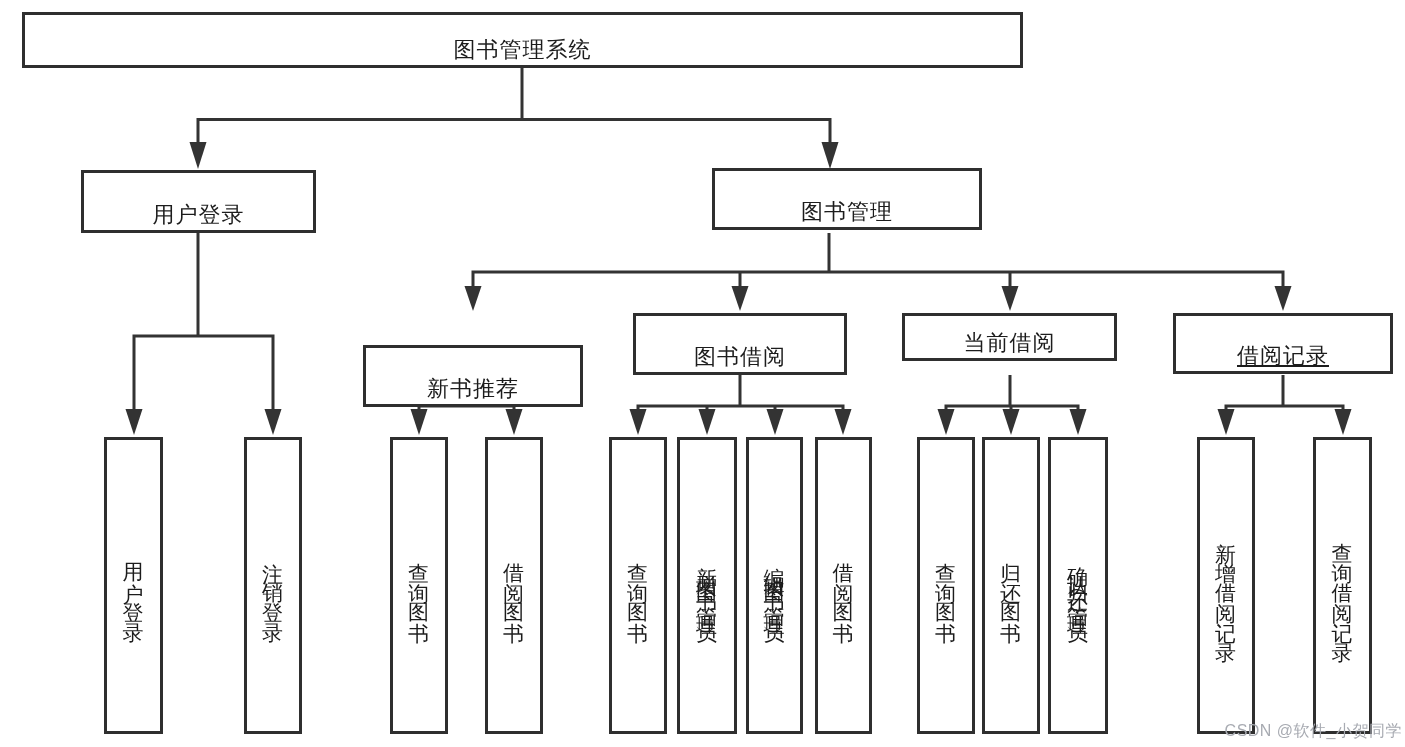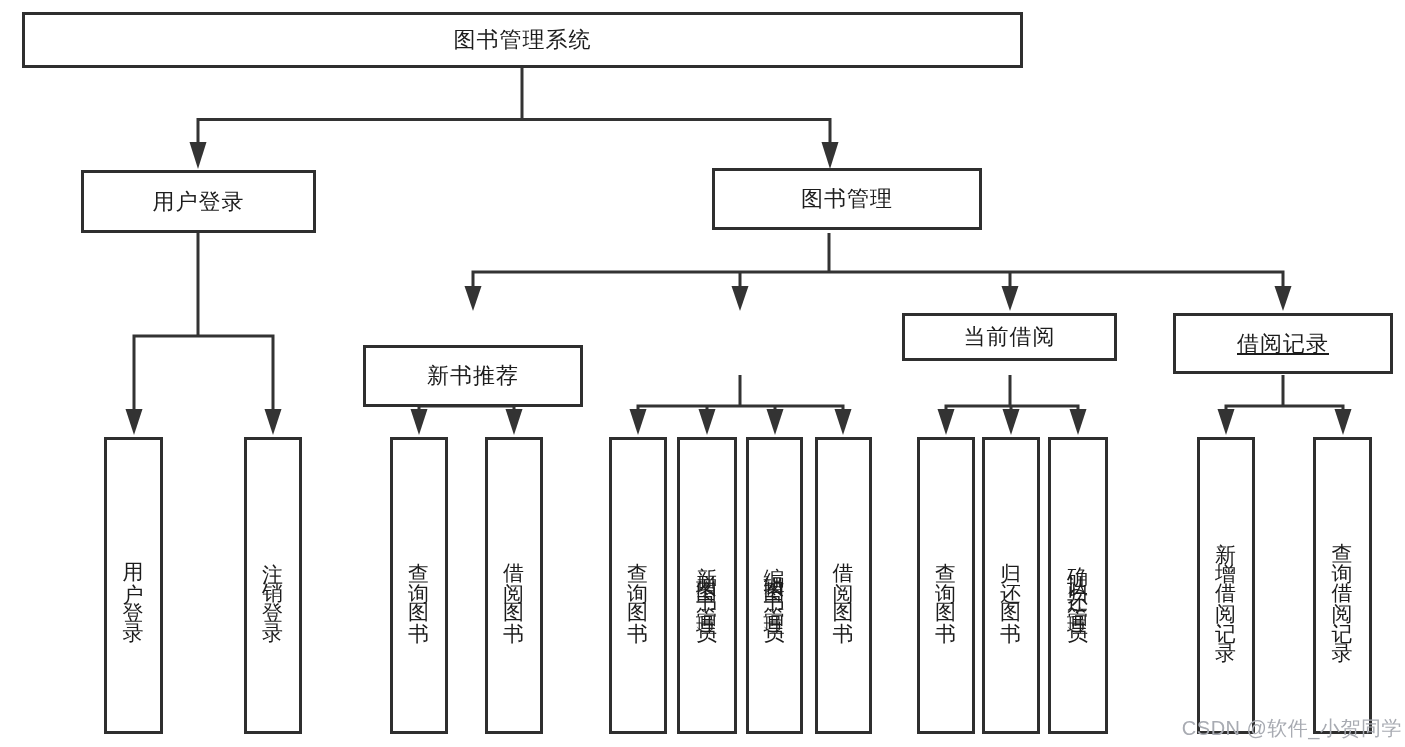--- a/index.html
+++ b/index.html
@@ -21,21 +21,21 @@
     top: 0;
     width: 1405px;
     height: 747px;
   }
   .node {
     position: absolute;
     box-sizing: border-box;
     background: #ffffff;
     border: 3px solid #2f2f2f;
     display: flex;
-    align-items: center;
+    align-items: flex-end;
     justify-content: center;
     color: #1c1c1c;
     font-weight: 500;
     font-size: 22px;
     letter-spacing: 1px;
     z-index: 2;
   }
   
   .n-root            { left: 22px;   top: 12px;  width: 1001px; height: 56px; }
   .n-user-login      { left: 81px;   top: 170px; width: 235px;  height: 63px; }
@@ -81,21 +81,21 @@
   .l-d1 { left: 917px;  width: 58px; }
   .l-d2 { left: 982px;  width: 58px; }
   .l-d3 { left: 1048px; width: 60px; }
   .l-e1 { left: 1197px; width: 58px; }
   .l-e2 { left: 1313px; width: 59px; }
 
   .watermark {
     position: absolute;
     right: 3px;
     bottom: 5px;
-    font-size: 20px;
+    font-size: 16px;
     color: #a8abb2;
     letter-spacing: 0.5px;
     z-index: 3;
     font-weight: 400;
   }
 </style>
 </head>
 <body>
 
 <div class="canvas">
@@ -162,20 +162,23 @@
   <div class="node n-user-login">
     <span>用户登录</span>
   </div>
   <div class="node n-book-mgmt">
     <span>图书管理</span>
   </div>
 
   <div class="node n-new-book">
     <span>新书推荐</span>
   </div>
+  <div class="node n-book-borrow">
+    <span>图书借阅</span>
+  </div>
   <div class="node n-current-borrow">
     <span>当前借阅</span>
   </div>
   <div class="node n-borrow-record">
     <span>借阅记录</span>
   </div>
 
   <div class="leaf l-a1">
     <span>用户登录</span>
   </div>

